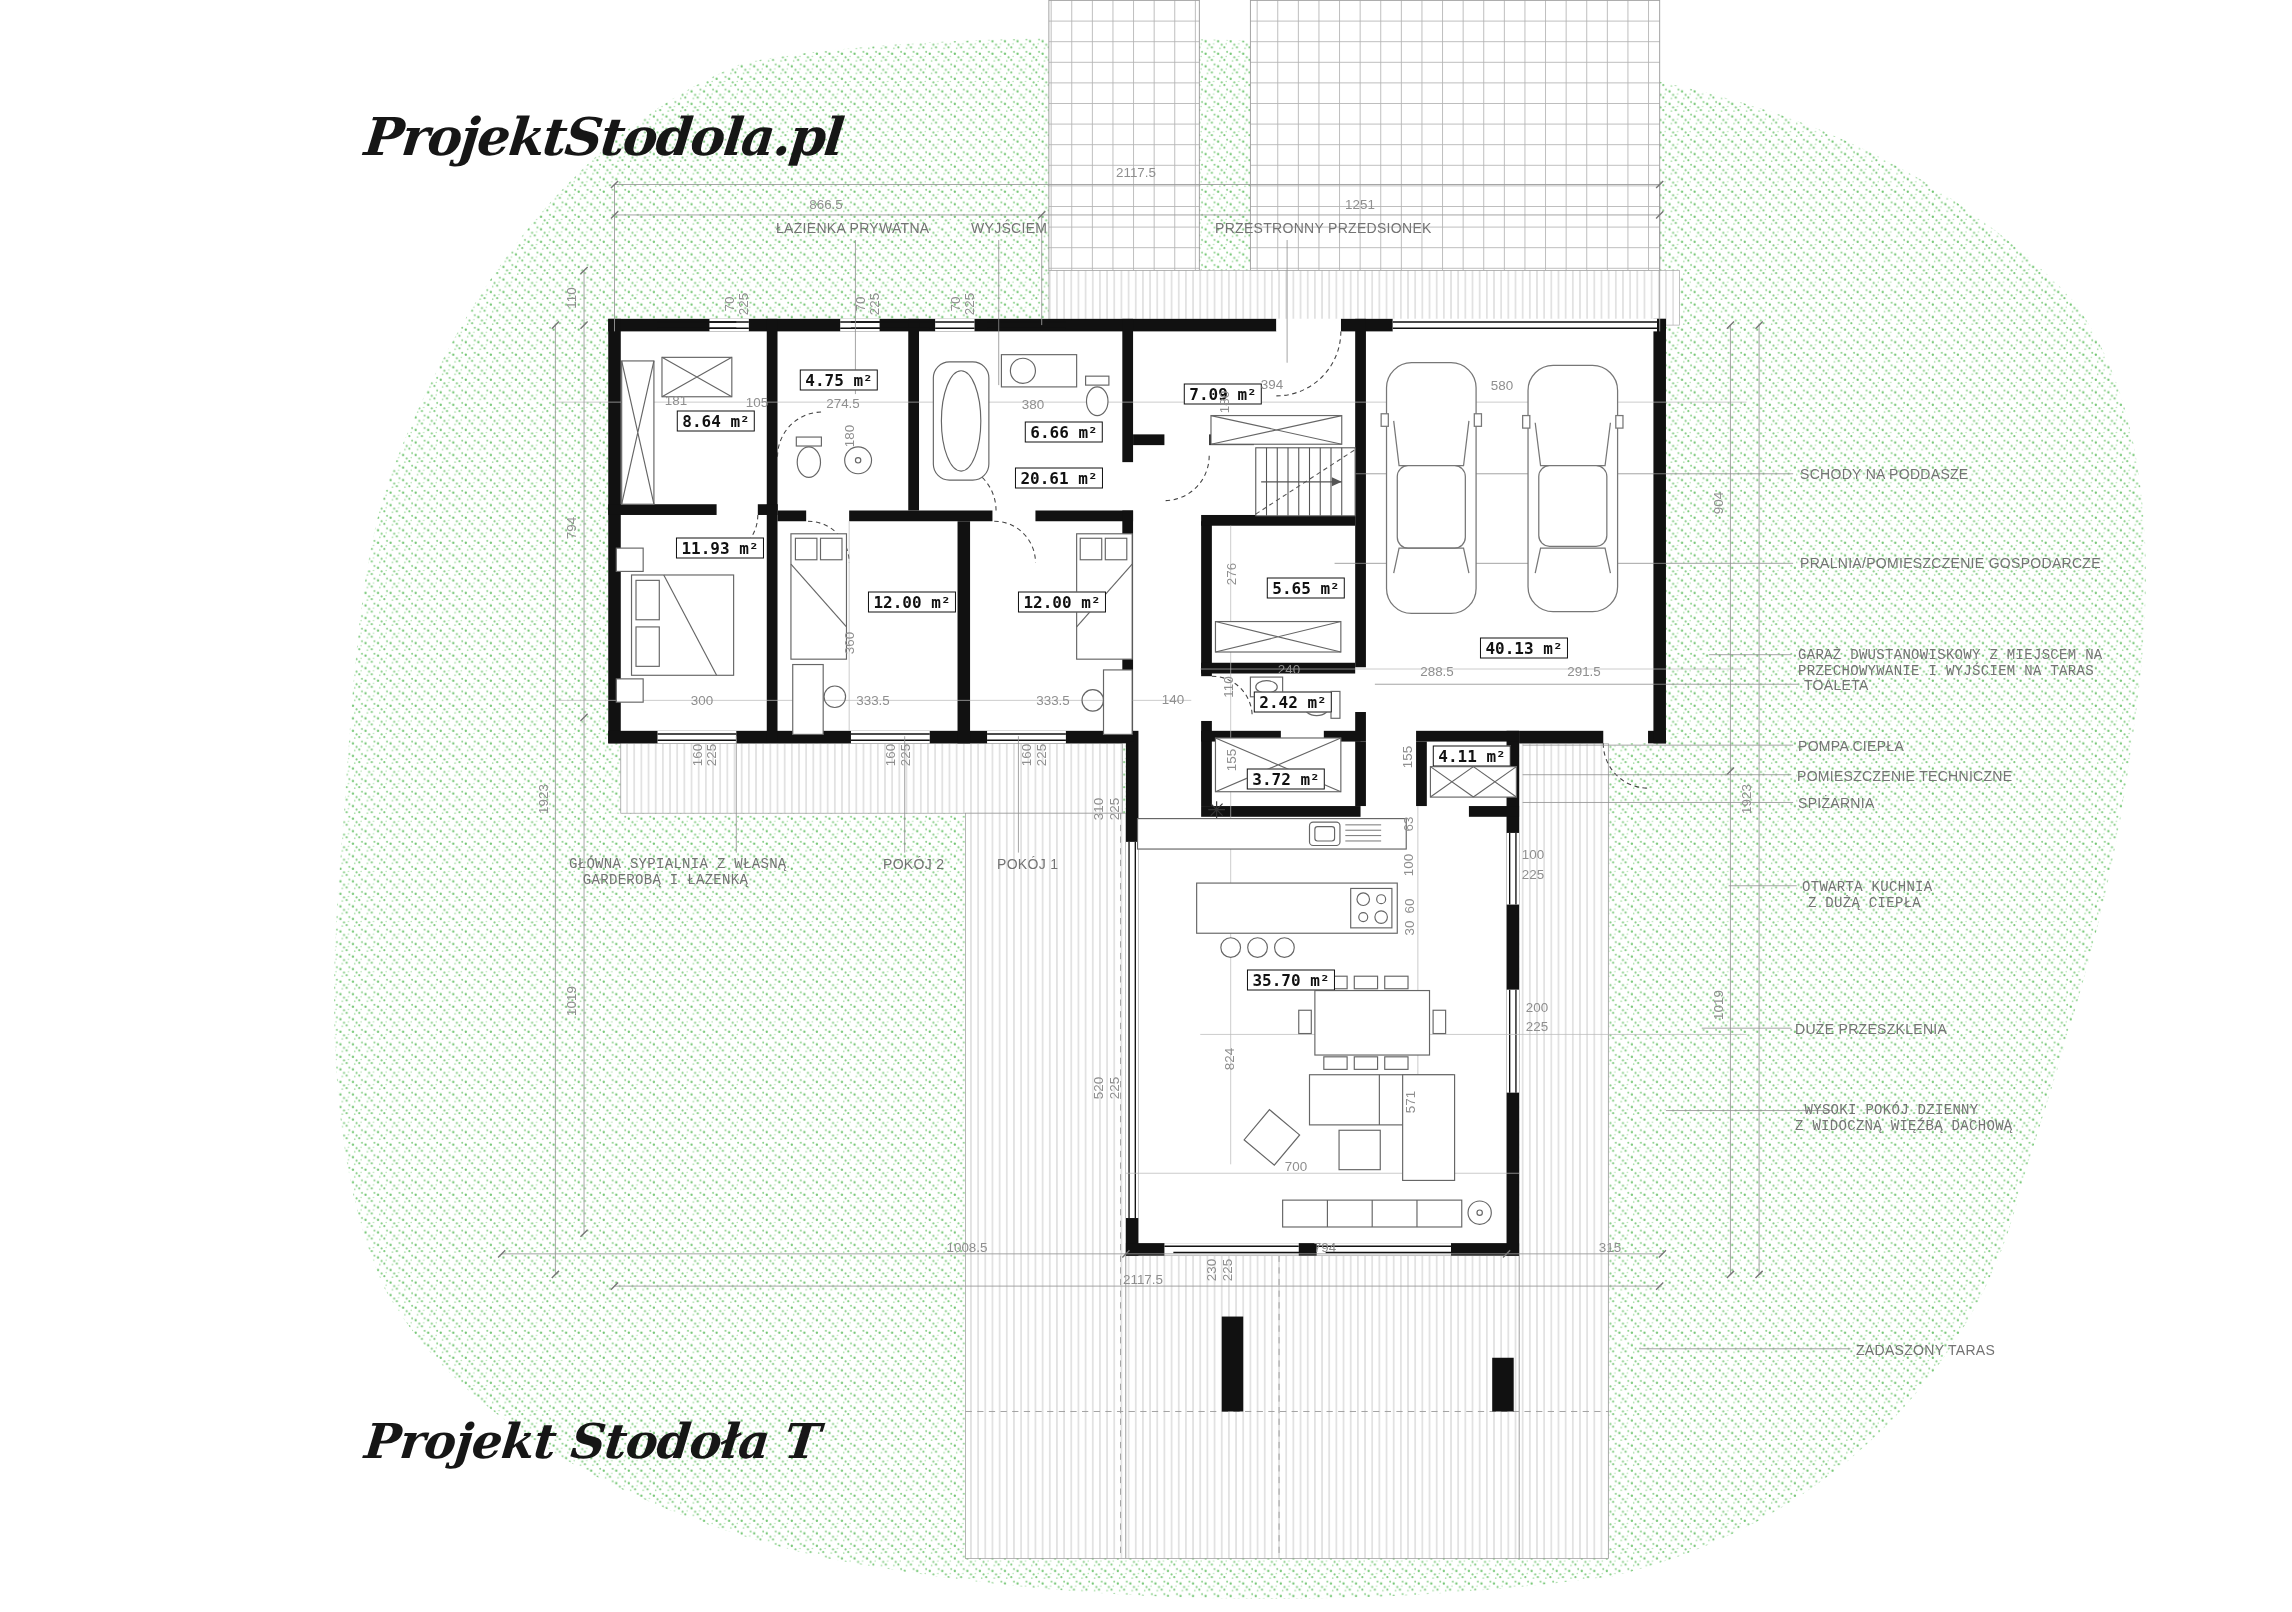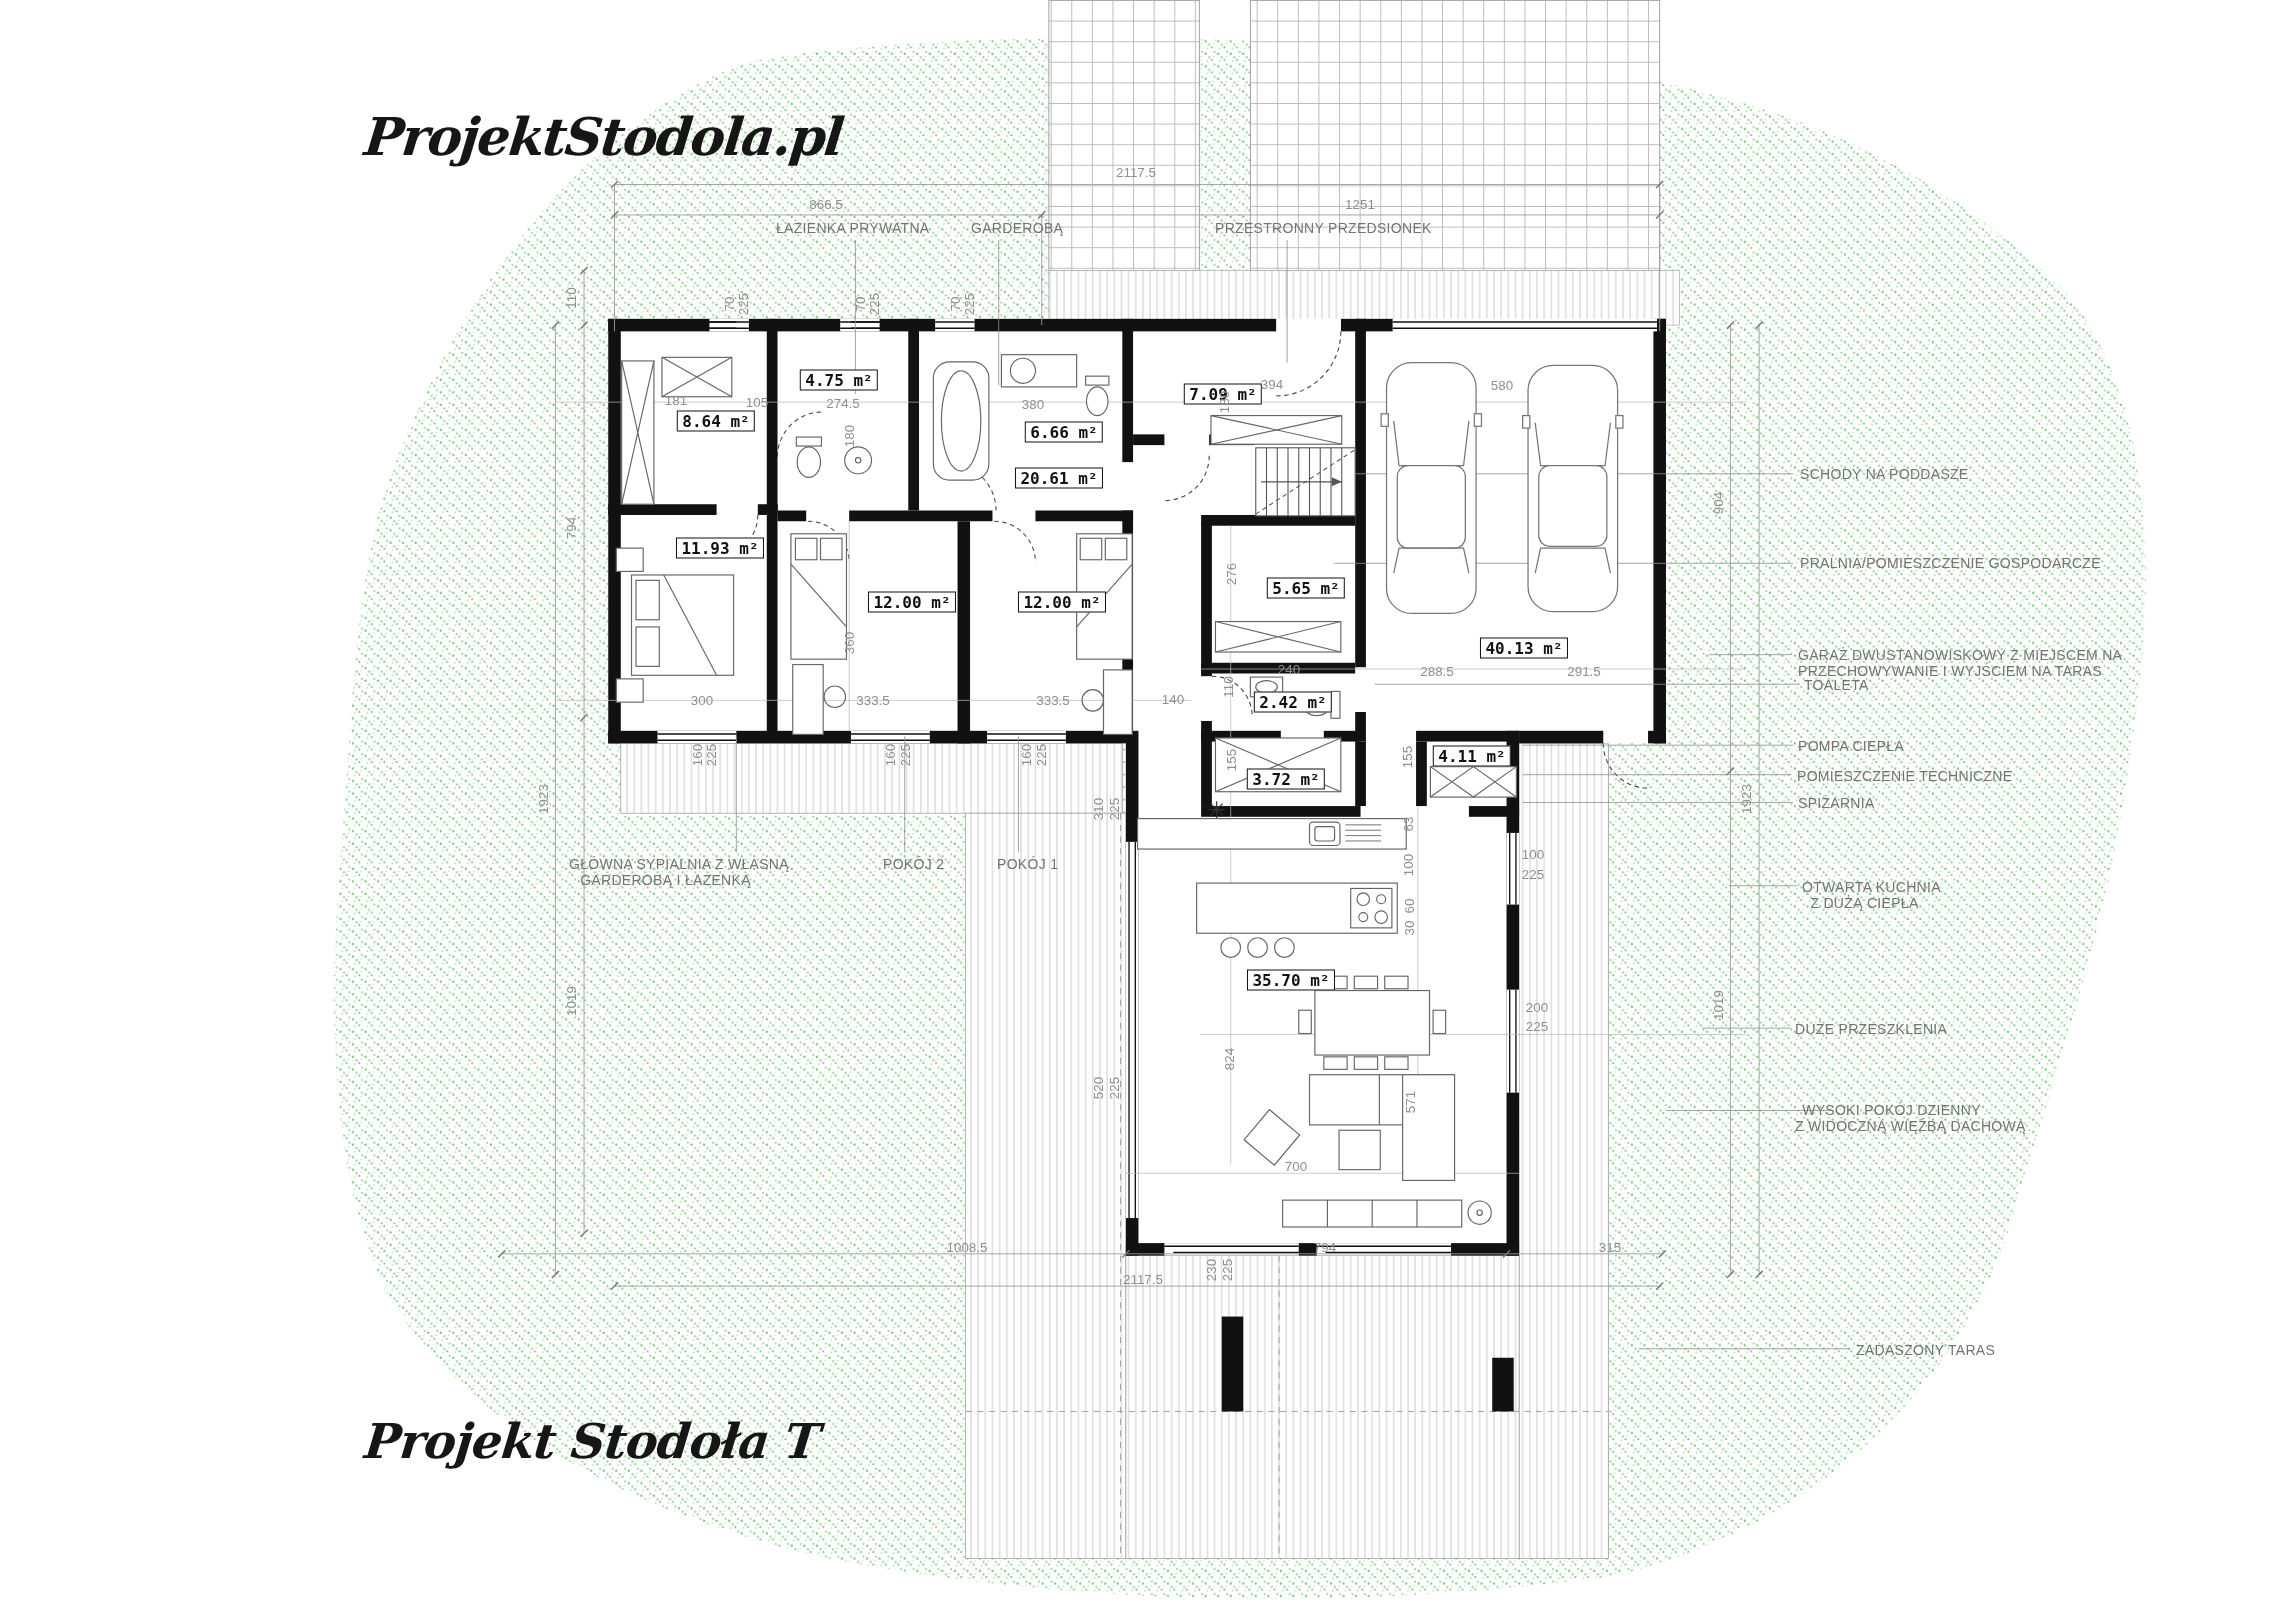--- a/index.html
+++ b/index.html
@@ -1,20 +1,20 @@
 <!DOCTYPE html>
 <html style="font-size:14.3px"><head>
 <meta charset="utf-8">
 <style>
   html,body{margin:0;padding:0;background:#fff;}
   .canvas{position:relative;width:2293px;height:1613px;background:#fff;overflow:hidden;
           font-family:"Liberation Sans",sans-serif;}
   .canvas svg{position:absolute;left:0;top:0;}
   .lbl{position:absolute;font-size:14px;letter-spacing:0.3px;color:#737373;white-space:nowrap;}
-  .lbl.c{text-align:center;white-space:normal;}
+  .lbl.c{text-align:center;white-space:normal;font-family:Liberation Mono, monospace;}
   .lbl.c div{white-space:nowrap;}
   .dim{position:absolute;font-size:13.4px;color:#8f8f8f;white-space:nowrap;
        transform:translate(-50%,-50%);}
   .dim.v{transform:translate(-50%,-50%) rotate(-90deg);}
   .area{position:absolute;font-family:"DejaVu Sans Mono",monospace;font-weight:bold;
         font-size:16px;color:#111;background:#fff;border:1.8px solid #111;padding:0 4.5px;
         white-space:nowrap;transform:translate(-50%,-50%);}
   .script{position:absolute;font-family:"DejaVu Serif",serif;font-style:italic;font-weight:bold;
           color:#161616;white-space:nowrap;transform:skewX(-6deg);}
   .logo-top{left:365px;top:106px;font-size:52px;letter-spacing:-1.8px;}
@@ -327,21 +327,21 @@
     <rect x="1700" y="464" width="8" height="14"></rect>
         <rect x="1804" y="464" width="8" height="14"></rect>
   </g>
 </svg>
 
 <div class="script logo-top">ProjektStodola.pl</div>
 <div class="script logo-bottom">Projekt Stodoła T</div>
 <div class="star">✳</div>
 
 <div class="lbl" style="left:776px;top:220px">ŁAZIENKA PRYWATNA</div>
-<div class="lbl" style="left:971px;top:220px">GARDEROBĄ</div>
+<div class="lbl" style="left:971px;top:220px">WYJŚCIEM</div>
 <div class="lbl" style="left:1215px;top:220px">PRZESTRONNY PRZEDSIONEK</div>
 
 <div class="lbl c" style="left:569px;top:856px;width:193px">
   <div>GŁÓWNA SYPIALNIA Z WŁASNĄ</div>
   <div>GARDEROBĄ I ŁAZENKĄ</div>
 </div>
 <div class="lbl" style="left:883px;top:856px">POKÓJ 2</div>
 <div class="lbl" style="left:997px;top:856px">POKÓJ 1</div>
 
 <div class="lbl" style="left:1800px;top:466px">SCHODY NA PODDASZE</div>

